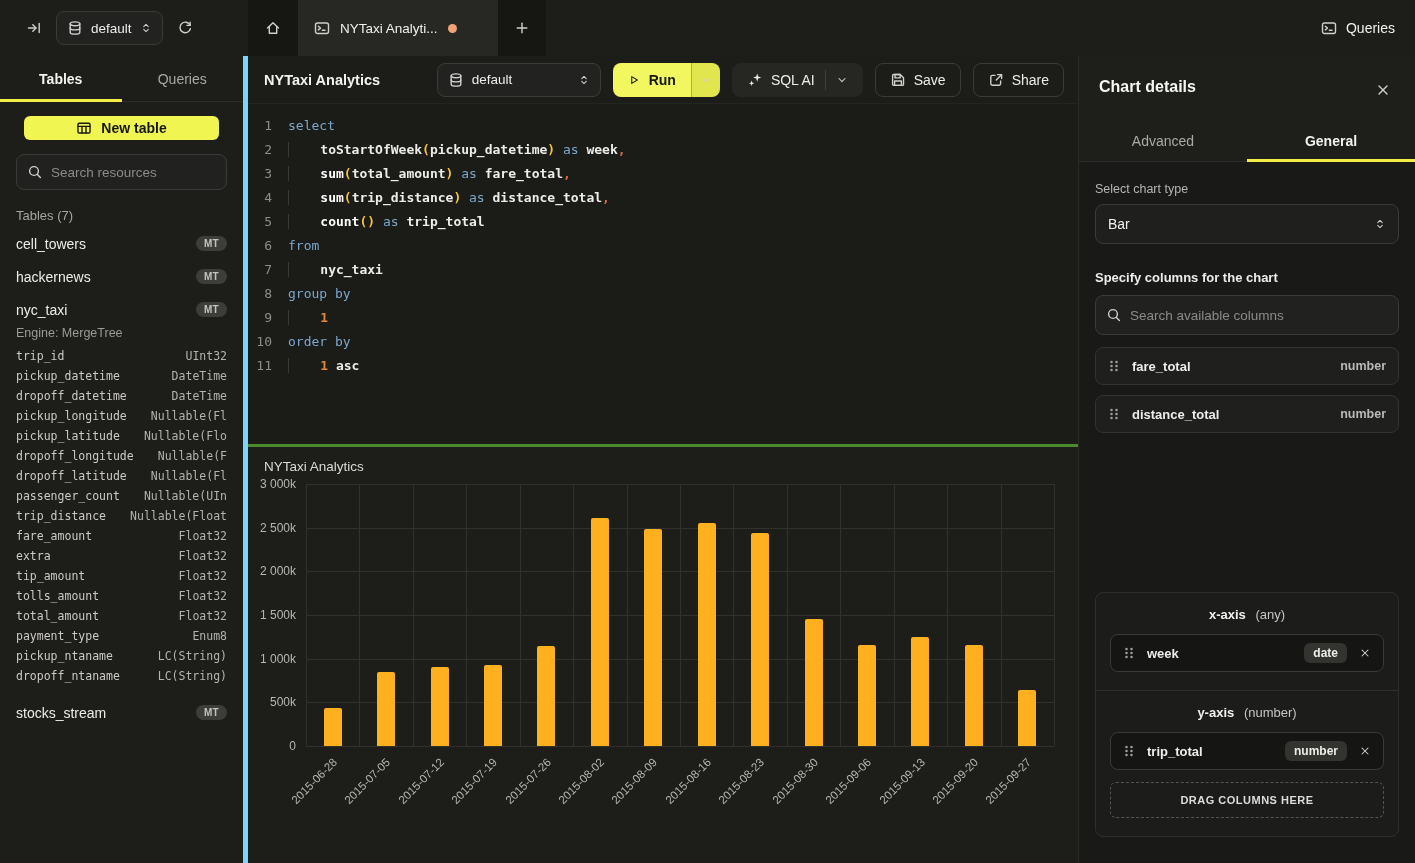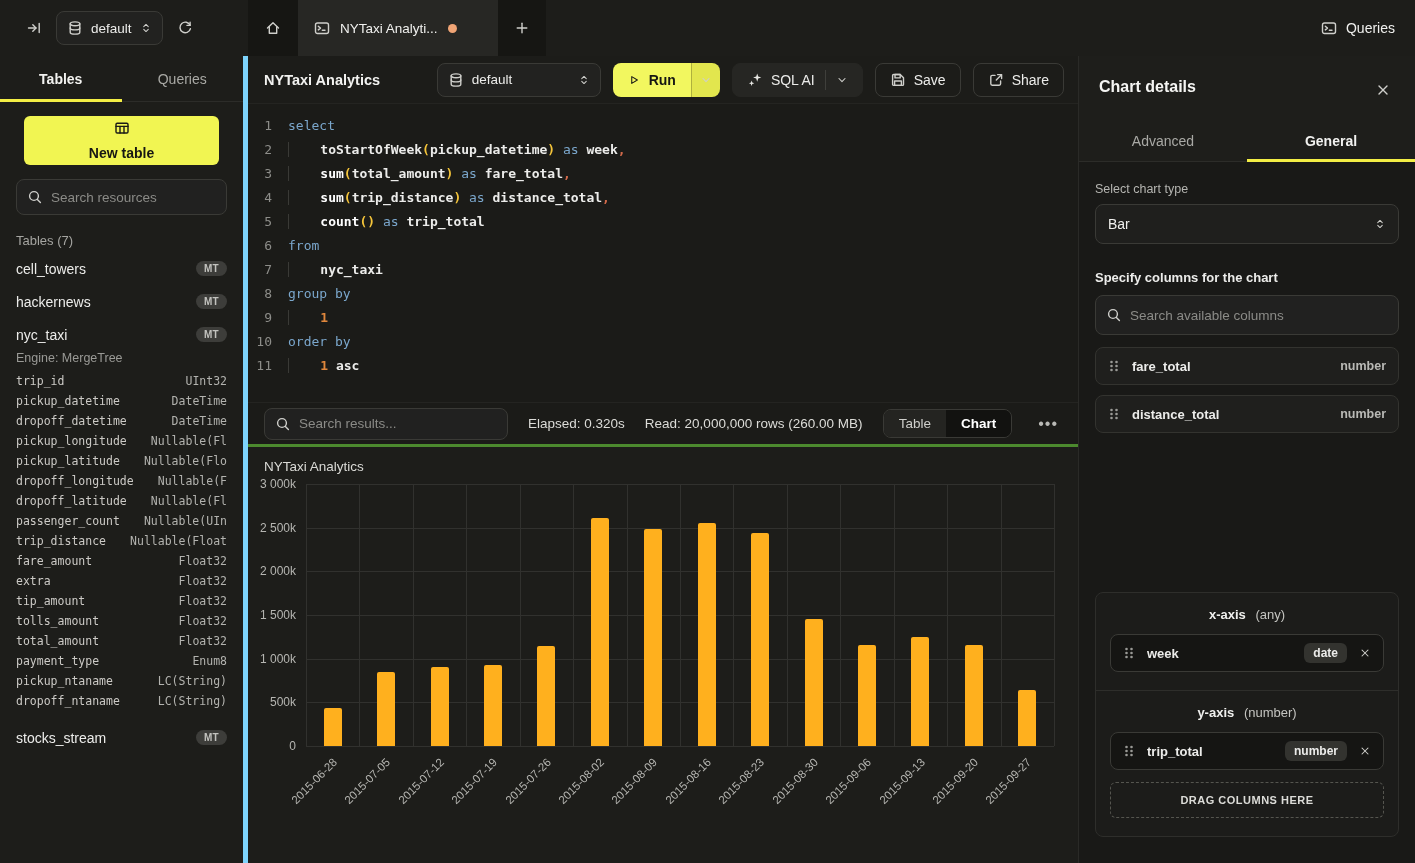--- a/index.html
+++ b/index.html
@@ -33,21 +33,21 @@
   .tab-plus { width:48px; display:flex; align-items:center; justify-content:center; font-size:17px; color:#cfcfcb; cursor:pointer; }
   .tb-right { margin-left:auto; padding-right:20px; }
   .queries-btn { display:flex; align-items:center; gap:9px; background:none; border:none; color:#f0f0ee; font-size:14px; font-weight:500; cursor:pointer; }
 
   
   .sidebar { background:#1d1d1a; display:flex; flex-direction:column; overflow:hidden; border-right:5px solid #7dd3fc; }
   .side-tabs { display:flex; height:46px; border-bottom:1px solid #2c2c29; flex:none; }
   .side-tab { flex:1; display:flex; align-items:center; justify-content:center; font-size:14px; color:#a9a9a5; cursor:pointer; position:relative; }
   .side-tab.active { color:#f2f2f0; font-weight:600; }
   .side-tab.active::after { content:""; position:absolute; left:0; right:0; bottom:-1px; height:3px; background:#f3ee45; }
-  .newtable-btn { margin:14px 24px 6px; height:49px; border:none; border-radius:6px; background:#f1f552; color:#161613; font-size:14px; font-weight:600; font-family:inherit; display:flex; align-items:center; justify-content:center; gap:9px; cursor:pointer;flex-direction:column; }
+  .newtable-btn { margin:14px 24px 6px; height:24px; border:none; border-radius:6px; background:#f1f552; color:#161613; font-size:14px; font-weight:600; font-family:inherit; display:flex; align-items:center; justify-content:center; gap:9px; cursor:pointer; }
   .search-box { margin:8px 16px 0; height:36px; border:1px solid #3a3a36; border-radius:8px; background:#212120; display:flex; align-items:center; gap:8px; padding:0 10px; }
   .search-box input { flex:1; background:none; border:none; outline:none; color:#e8e8e4; font-size:13.5px; font-family:inherit; min-width:0; }
   .search-box input::placeholder { color:#8b8b87; }
   .section-label { margin:18px 16px 4px; font-size:13px; color:#a5a5a1; }
   .tables-list { flex:1; overflow:hidden; }
   .table-row { display:flex; align-items:center; justify-content:space-between; padding:0 16px; height:33px; cursor:pointer; }
   .table-name { font-size:14px; font-weight:500; color:#ececea; }
   .mt-badge { background:#3d3d3a; color:#c2c2be; font-size:10px; font-weight:700; padding:2px 8px; border-radius:9px; letter-spacing:.3px; }
   .engine-line { margin:0 16px 6px; font-size:12.5px; color:#9a9a96; }
   .cols { margin:2px 16px 10px; font-family:"DejaVu Sans Mono", monospace; font-size:11.5px; }
@@ -414,36 +414,20 @@
             <span class="ln">10</span>
             <span class="code"><span class="tk-kw">order by</span></span>
           </div>
           <div class="code-line">
             <span class="ln">11</span>
             <span class="code"><span class="tk-ind">    </span><span class="tk-num">1</span><span class="tk-id"> asc</span></span>
           </div>
         </div>
     </div>
 
-    <div class="results-bar">
-      <div class="search-box results-search">
-        <svg class="i" viewBox="0 0 16 16">
-            <circle cx="7" cy="7" r="4.4"></circle>
-            <line x1="10.4" y1="10.4" x2="13.4" y2="13.4"></line>
-          </svg>
-        <input type="text" placeholder="Search results..." style="">
-      </div>
-      <span class="stat">Elapsed: 0.320s</span>
-      <span class="stat">Read: 20,000,000 rows (260.00 MB)</span>
-      <div class="view-toggle">
-        <div class="seg">Table</div>
-        <div class="seg active">Chart</div>
-      </div>
-      <button class="more-btn"><span>•••</span></button>
-    </div>
 
     <div class="green-divider"></div>
 
     <div class="chart-area">
       <div class="chart-title">NYTaxi Analytics</div>
       <div class="plot-wrap">
         <div class="plot">
             <div class="hline" style="top: 0%;"></div>
             <div class="ylab" style="top: 0%;">3 000k</div>
             <div class="hline" style="top: 16.6667%;"></div>

